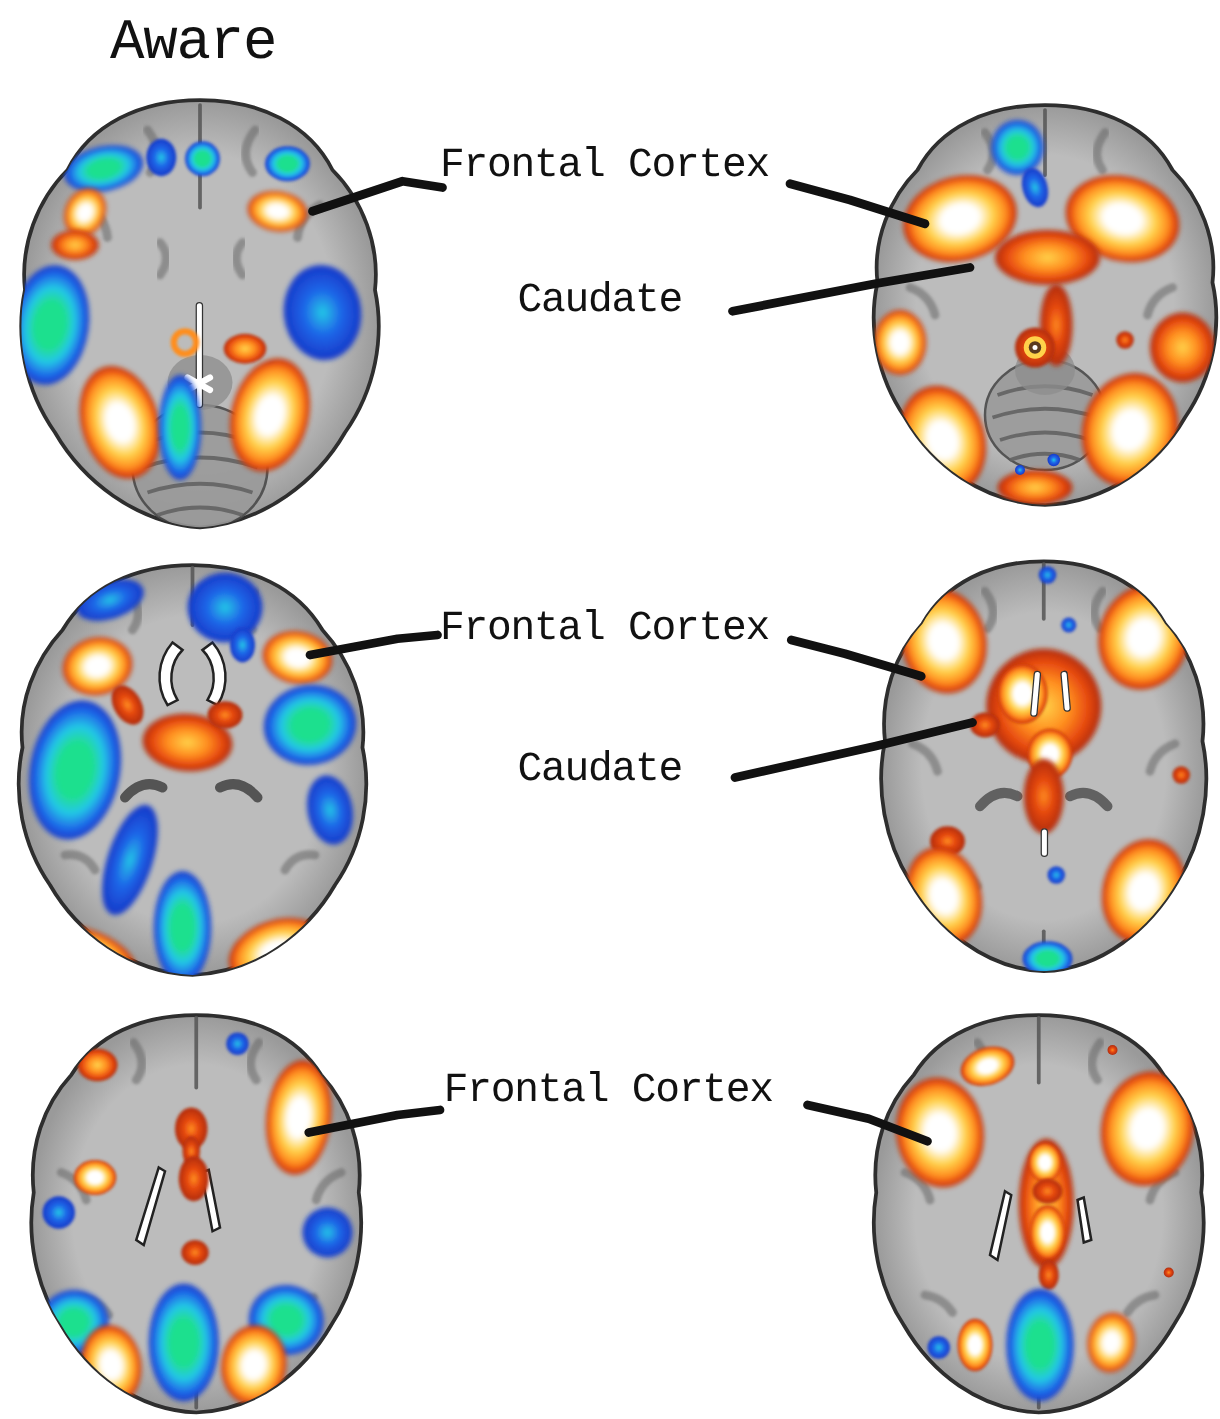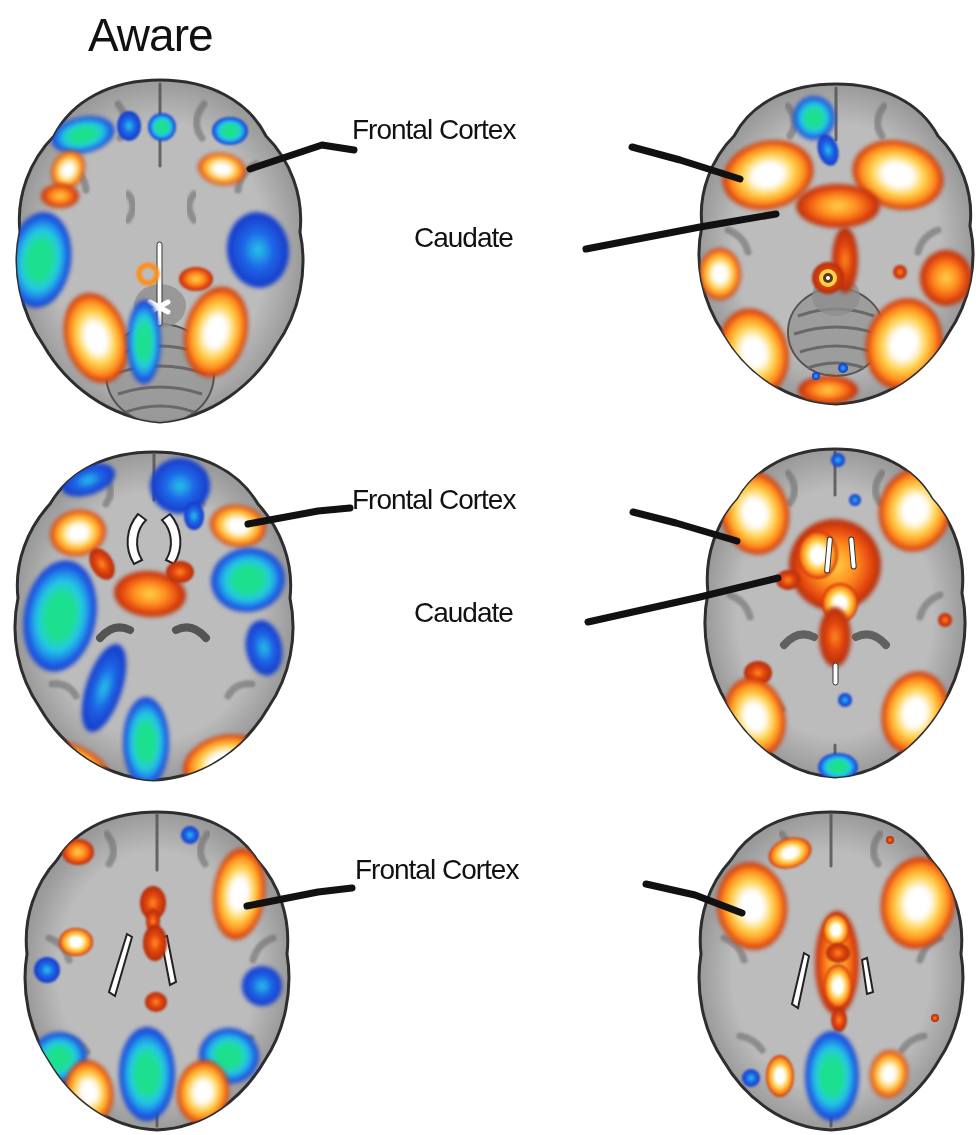--- a/index.html
+++ b/index.html
@@ -1,21 +1,21 @@
 <!DOCTYPE html>
 <html style="--background: #ffffff; --text: #111111; --hot-core: #ffffff; --hot-yellow: #ffd24a; --hot-orange: #ff8e1f; --hot-red: #e64810; --hot-rim: #b02c0e; --cool-green: #1fe08e; --cool-cyan: #22c8e6; --cool-blue: #1f66e8; --cool-deep: #1638c8; --gray-light: #bcbcbc; --gray-mid: #9a9a9a; --gray-dark: #5f5f5f; --outline: #2e2e2e;"><head>
 <meta charset="utf-8">
 <style>
   html,body{margin:0;padding:0;background:#fff;}
   .canvas{position:relative;width:976px;height:1135px;background:var(--background,#fff);
-          font-family:Liberation Sans, sans-serif;overflow:hidden;}
+          font-family:Liberation Mono, monospace;overflow:hidden;}
   .col-label{position:absolute;font-size:46px;color:var(--text,#111);letter-spacing:-1px;white-space:nowrap;}
   #label-aware{left:88px;top:8px;}
   #label-unaware{left:731px;top:8px;}
-  .callout-label{position:absolute;font-size:28px;color:var(--text,#111);letter-spacing:-1px;white-space:nowrap;line-height:1;}
+  .callout-label{position:absolute;font-size:33px;color:var(--text,#111);letter-spacing:-1px;white-space:nowrap;line-height:1;}
   #lbl-r1-frontal{left:352px;top:116px;}
   #lbl-r1-caudate{left:414px;top:224px;}
   #lbl-r2-frontal{left:352px;top:486px;}
   #lbl-r2-caudate{left:414px;top:599px;}
   #lbl-r3-frontal{left:355px;top:856px;}
   .overlay{position:absolute;left:0;top:0;width:976px;height:1135px;pointer-events:none;}
   .overlay polyline{fill:none;stroke:var(--text,#111);stroke-width:7;stroke-linecap:round;stroke-linejoin:round;}
   .slice{position:absolute;}
   #s1{left:8px;top:74px;width:308px;height:362px;}
   #s2{left:688px;top:80px;width:290px;height:334px;}

